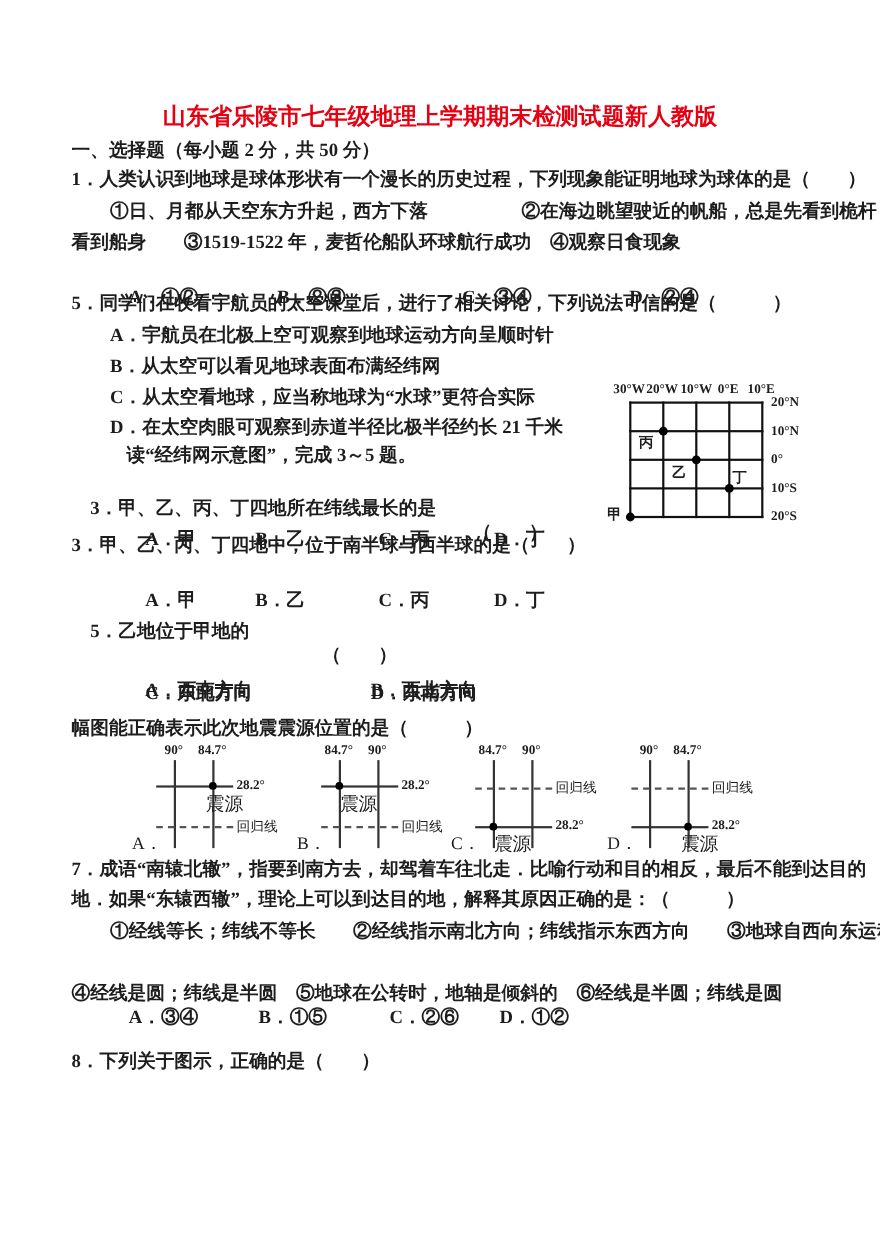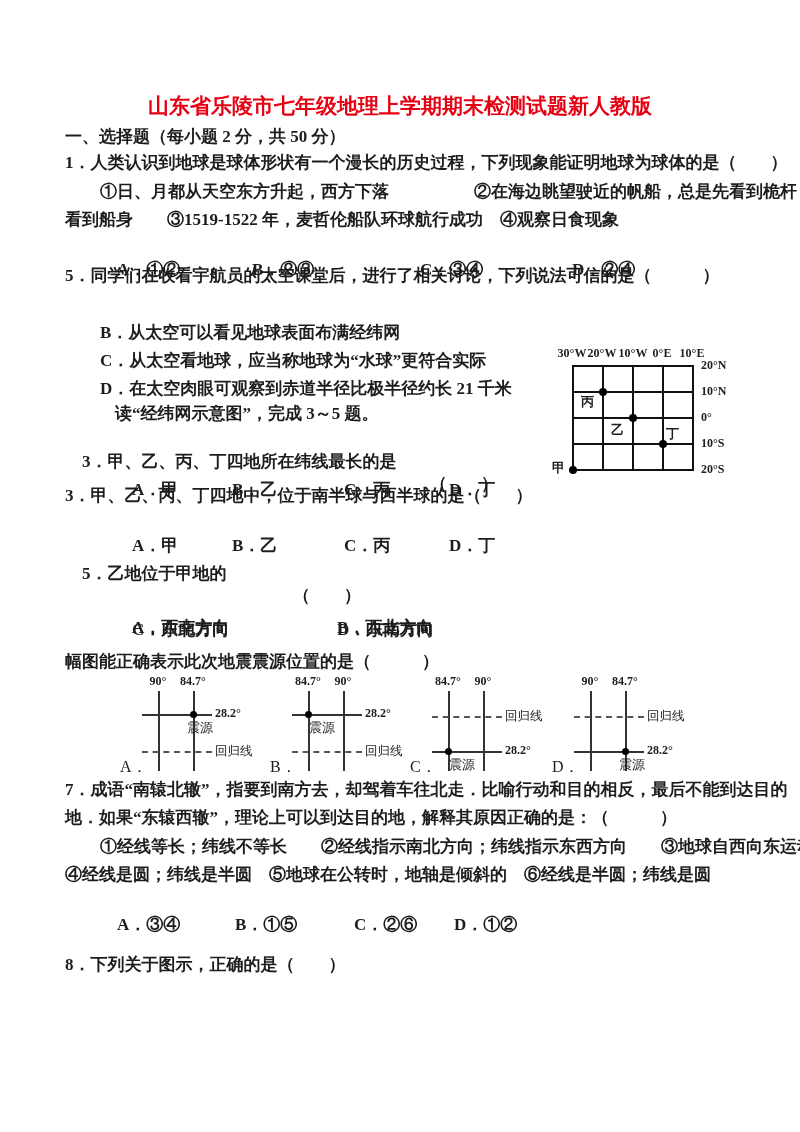--- a/index.html
+++ b/index.html
@@ -54,21 +54,21 @@
   .epi.below .dl       { top:79px; }
   .epi.below .trop-lab { top:71px; }
   .epi.above .dl       { top:44px; }
   .epi.above .trop-lab { top:36px; }
   .epi.above .hl       { top:79px; }
   .epi.above .lat-lab  { top:71px; }
   .epi .dot { position:absolute; width:7px; height:7px; border-radius:50%; background:#000; }
   .epi.below .dot { top:39px; }  .epi.above .dot { top:76px; }
   .epi.dot-left  .dot { left:37px; }
   .epi.dot-right .dot { left:72px; }
-  .epi .src { position:absolute; font-size:13px; white-space:nowrap;text-align:right; }
+  .epi .src { position:absolute; font-size:17px; white-space:nowrap;text-align:right; }
   .epi.below .src { top:47px; }  .epi.above .src { top:84px; }
   .epi.dot-left  .src { left:41px; }
   .epi.dot-right .src { left:69px; }
   .epi .letter { position:absolute; left:2px; top:85px; font-size:16px; }
 </style>
 </head>
 <body>
 
 <div class="page">
 
@@ -77,20 +77,21 @@
   <div class="ln" style="top:126px">一、选择题（每小题 2 分，共 50 分）</div>
 
   <div class="ln" style="top:152px">1．人类认识到地球是球体形状有一个漫长的历史过程，下列现象能证明地球为球体的是（　　）</div>
   <div class="ln ind1" style="top:181px">①日、月都从天空东方升起，西方下落　　　　　②在海边眺望驶近的帆船，总是先看到桅杆，再</div>
   <div class="ln" style="top:209px">看到船身　　③1519-1522 年，麦哲伦船队环球航行成功　④观察日食现象</div>
   <div class="ln ind1 optrow q1opts" style="top:237px">
     <span>A．①②</span><span>B．②③</span><span>C．③④</span><span>D．②④</span>
   </div>
 
   <div class="ln" style="top:265px">5．同学们在收看宇航员的太空课堂后，进行了相关讨论，下列说法可信的是（　　　）</div>
+  <div class="ln ind1" style="top:294px">A．宇航员在北极上空可观察到地球运动方向呈顺时针</div>
   <div class="ln ind1" style="top:322px">B．从太空可以看见地球表面布满经纬网</div>
   <div class="ln ind1" style="top:350px">C．从太空看地球，应当称地球为“水球”更符合实际</div>
   <div class="ln ind1" style="top:378px">D．在太空肉眼可观察到赤道半径比极半径约长 21 千米</div>
 
   <div class="gf">
     <span class="gf-lon" style="left:27px">30°W</span>
     <span class="gf-lon" style="left:57px">20°W</span>
     <span class="gf-lon" style="left:88px">10°W</span>
     <span class="gf-lon" style="left:117px">0°E</span>
     <span class="gf-lon" style="left:147px">10°E</span>
@@ -204,20 +205,20 @@
     <div class="hl"></div>
     <span class="side-lab lat-lab">28.2°</span>
     <div class="dot"></div>
     <span class="src">震源</span>
     <span class="letter">D．</span>
   </div>
 
   <div class="ln" style="top:779px">7．成语“南辕北辙”，指要到南方去，却驾着车往北走．比喻行动和目的相反，最后不能到达目的</div>
   <div class="ln" style="top:807px">地．如果“东辕西辙”，理论上可以到达目的地，解释其原因正确的是：（　　　）</div>
   <div class="ln ind1" style="top:836px">①经线等长；纬线不等长　　②经线指示南北方向；纬线指示东西方向　　③地球自西向东运动</div>
-  <div class="ln" style="top:864px">④经线是圆；纬线是半圆　⑤地球在公转时，地轴是倾斜的　⑥经线是半圆；纬线是圆</div>
+  <div class="ln" style="top:892px">④经线是圆；纬线是半圆　⑤地球在公转时，地轴是倾斜的　⑥经线是半圆；纬线是圆</div>
   <div class="ln ind1 optrow q7opts" style="top:892px">
     <span>A．③④</span><span>B．①⑤</span><span>C．②⑥</span><span>D．①②</span>
   </div>
 
   <div class="ln" style="top:954px">8．下列关于图示，正确的是（　　）</div>
 
 </div>
 
 </body></html>

